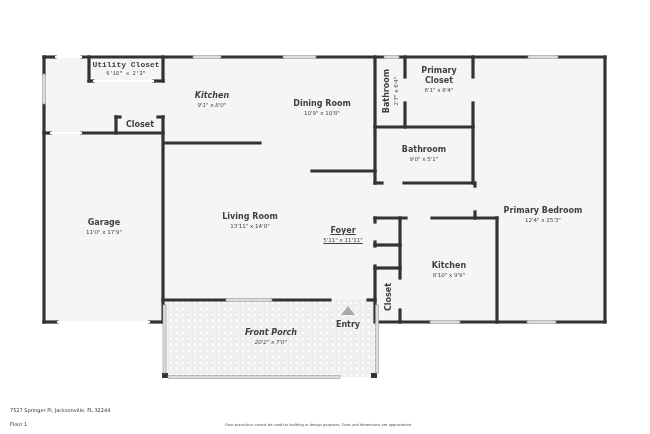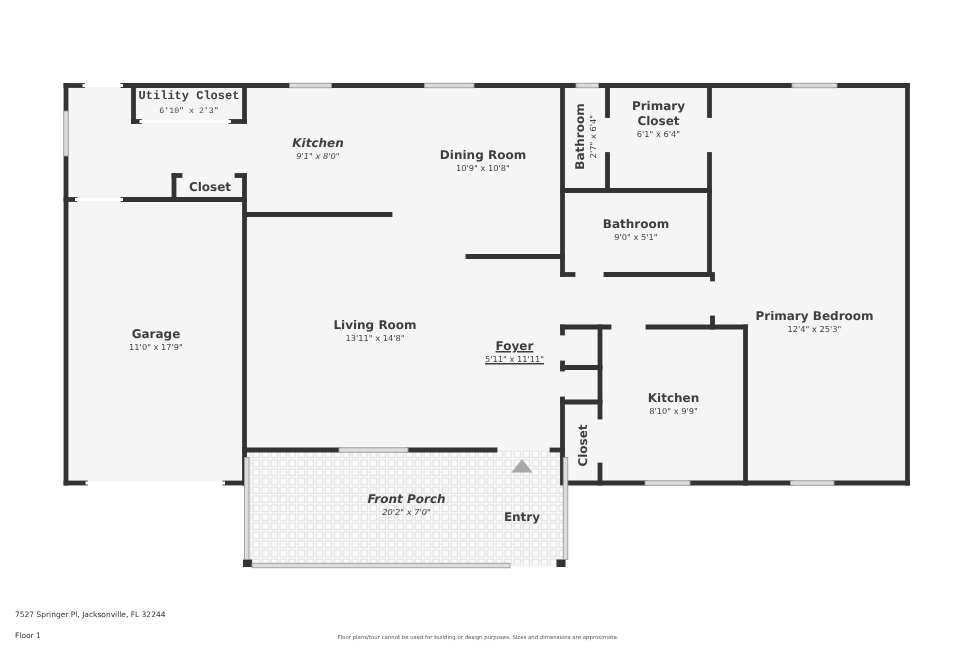--- a/index.html
+++ b/index.html
@@ -175,19 +175,19 @@
 </div>
 <div class="room-label vertical" style="left:389px; top:297px;">
   <span class="name">Closet</span>
 </div>
 <div class="room-label" style="left:271px; top:337px;font-style:italic;">
   <span class="name">Front Porch</span>
   <span class="dims">20'2" x 7'0"</span>
 </div>
 
 <div class="entry-marker"></div>
-<div class="room-label" style="left:348px; top:325px;margin-top:20px;">
+<div class="room-label" style="left:348px; top:325px;">
   <span class="name">Entry</span>
 </div>
 
 <div class="footer-address">7527 Springer Pl, Jacksonville, FL 32244</div>
 <div class="footer-floor">Floor 1</div>
 <div class="footer-disclaimer">Floor plans/tour cannot be used for building or design purposes. Sizes and dimensions are approximate.</div>
 
 </body></html>

